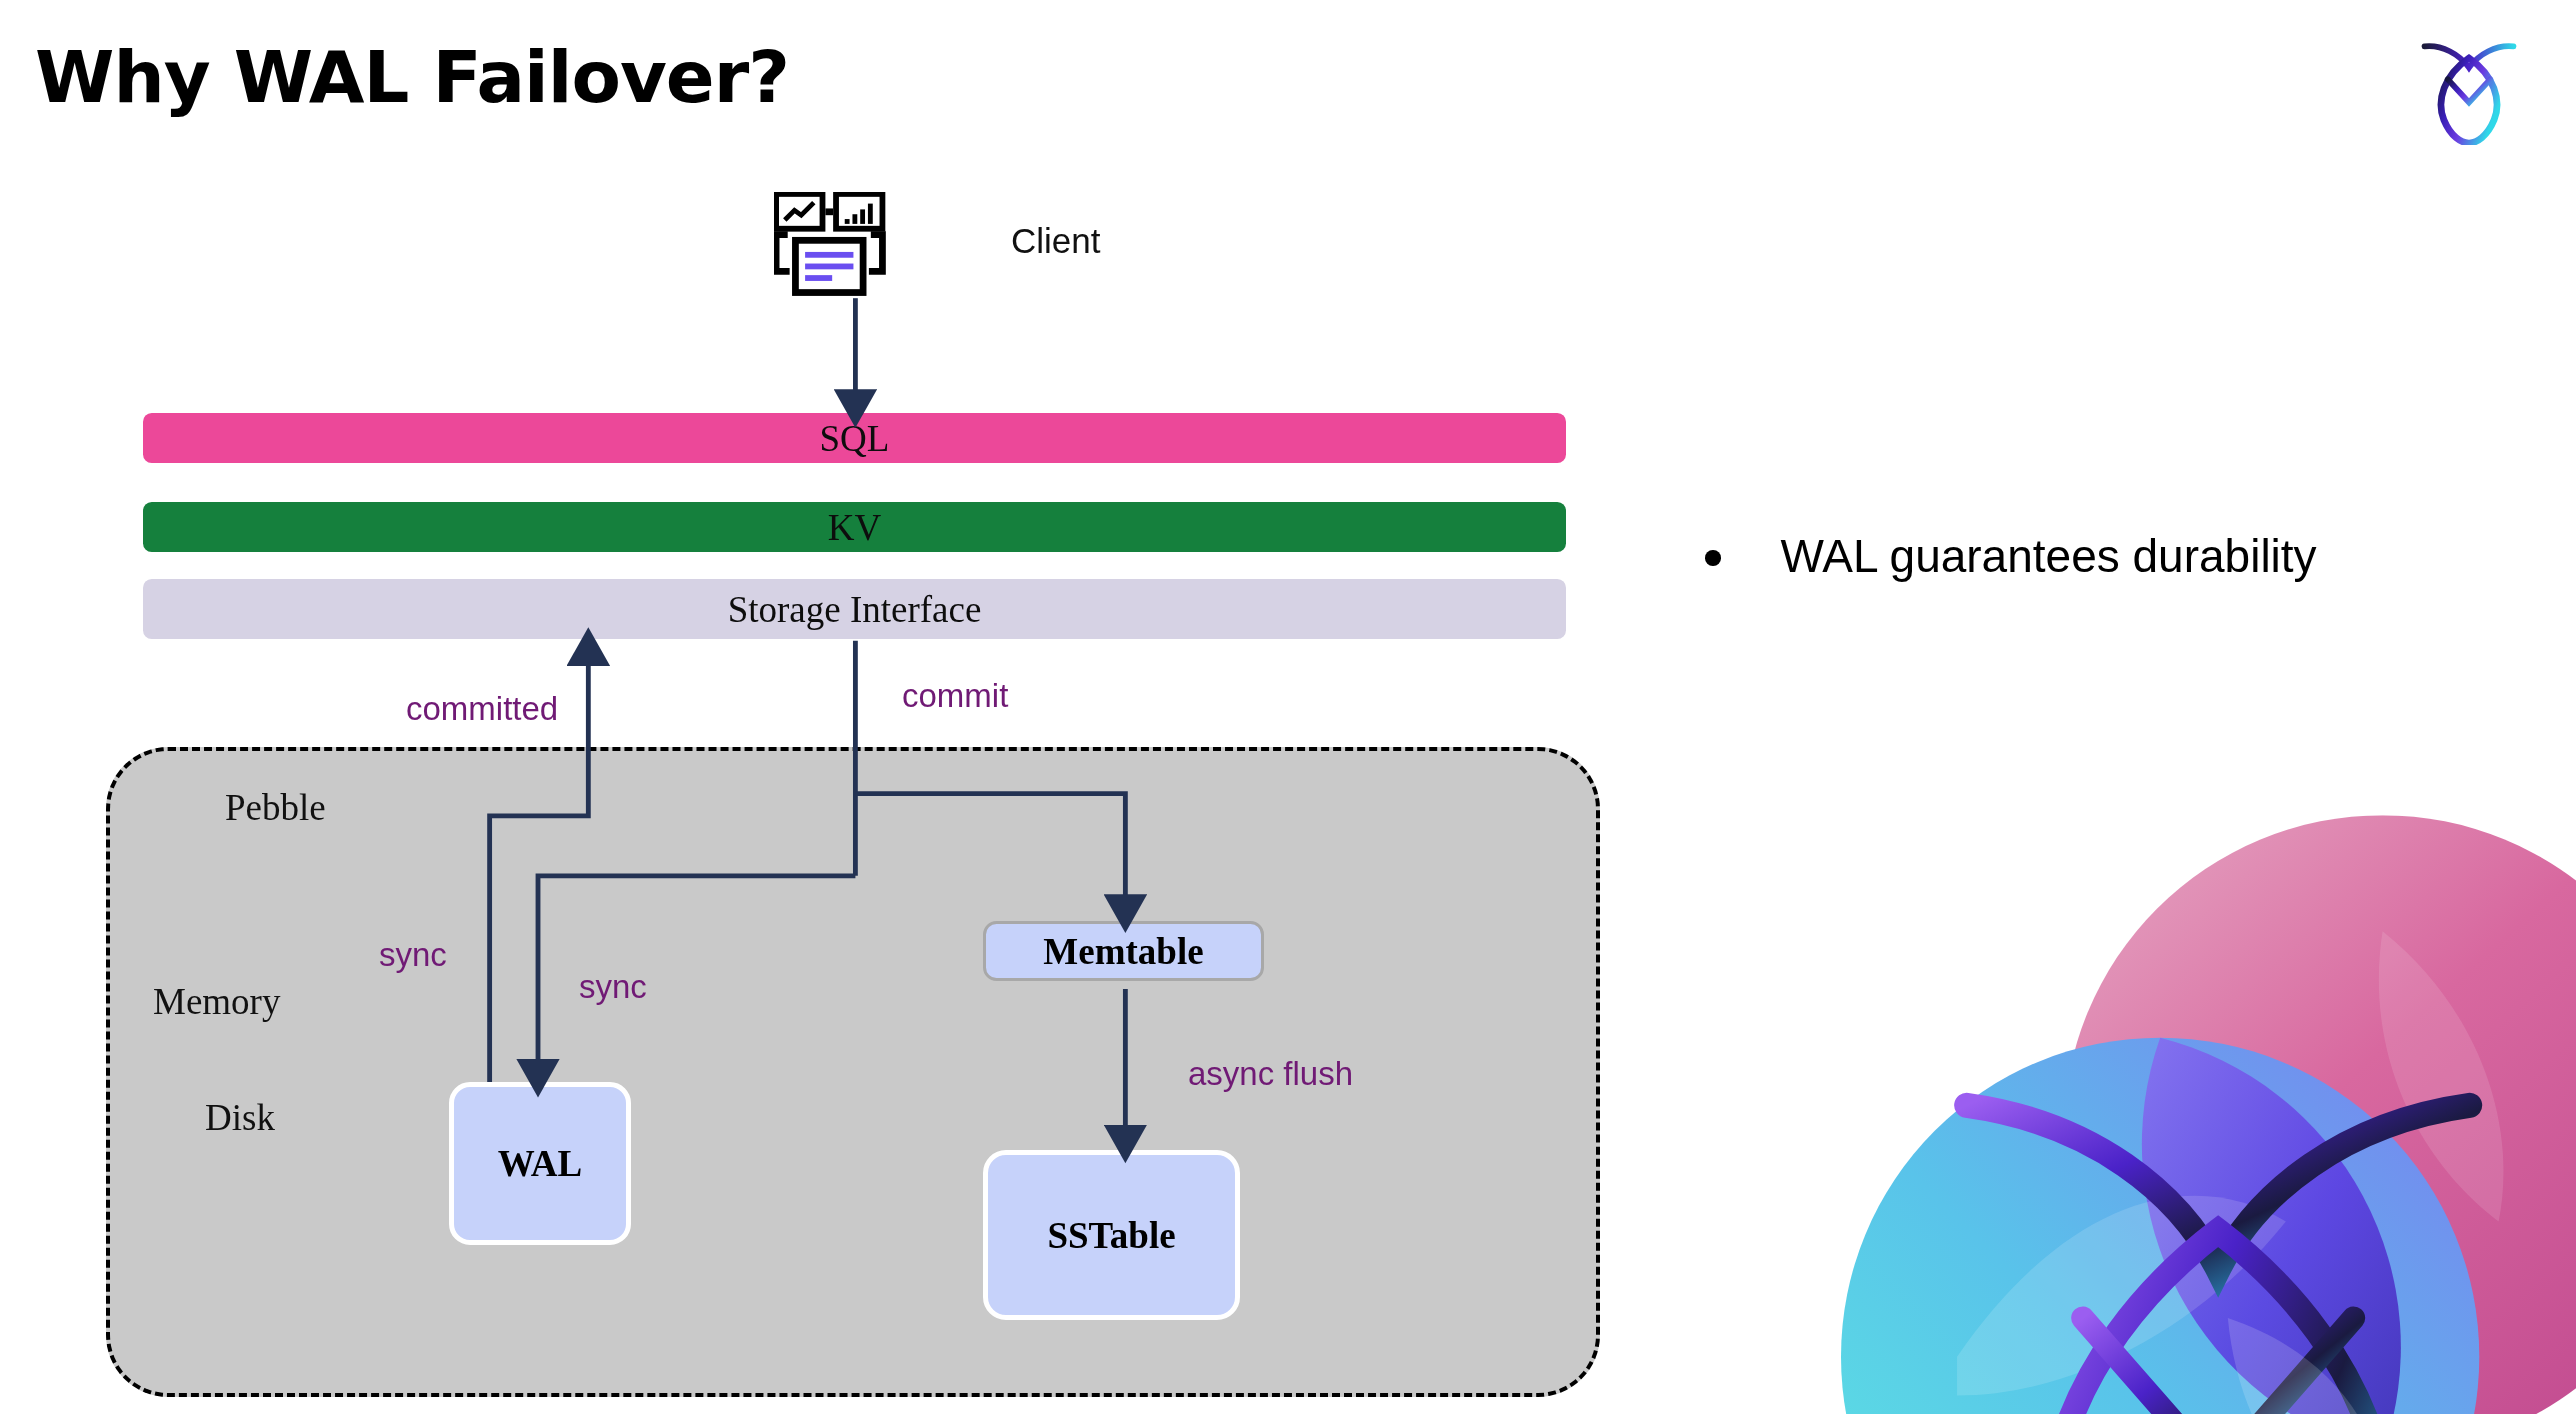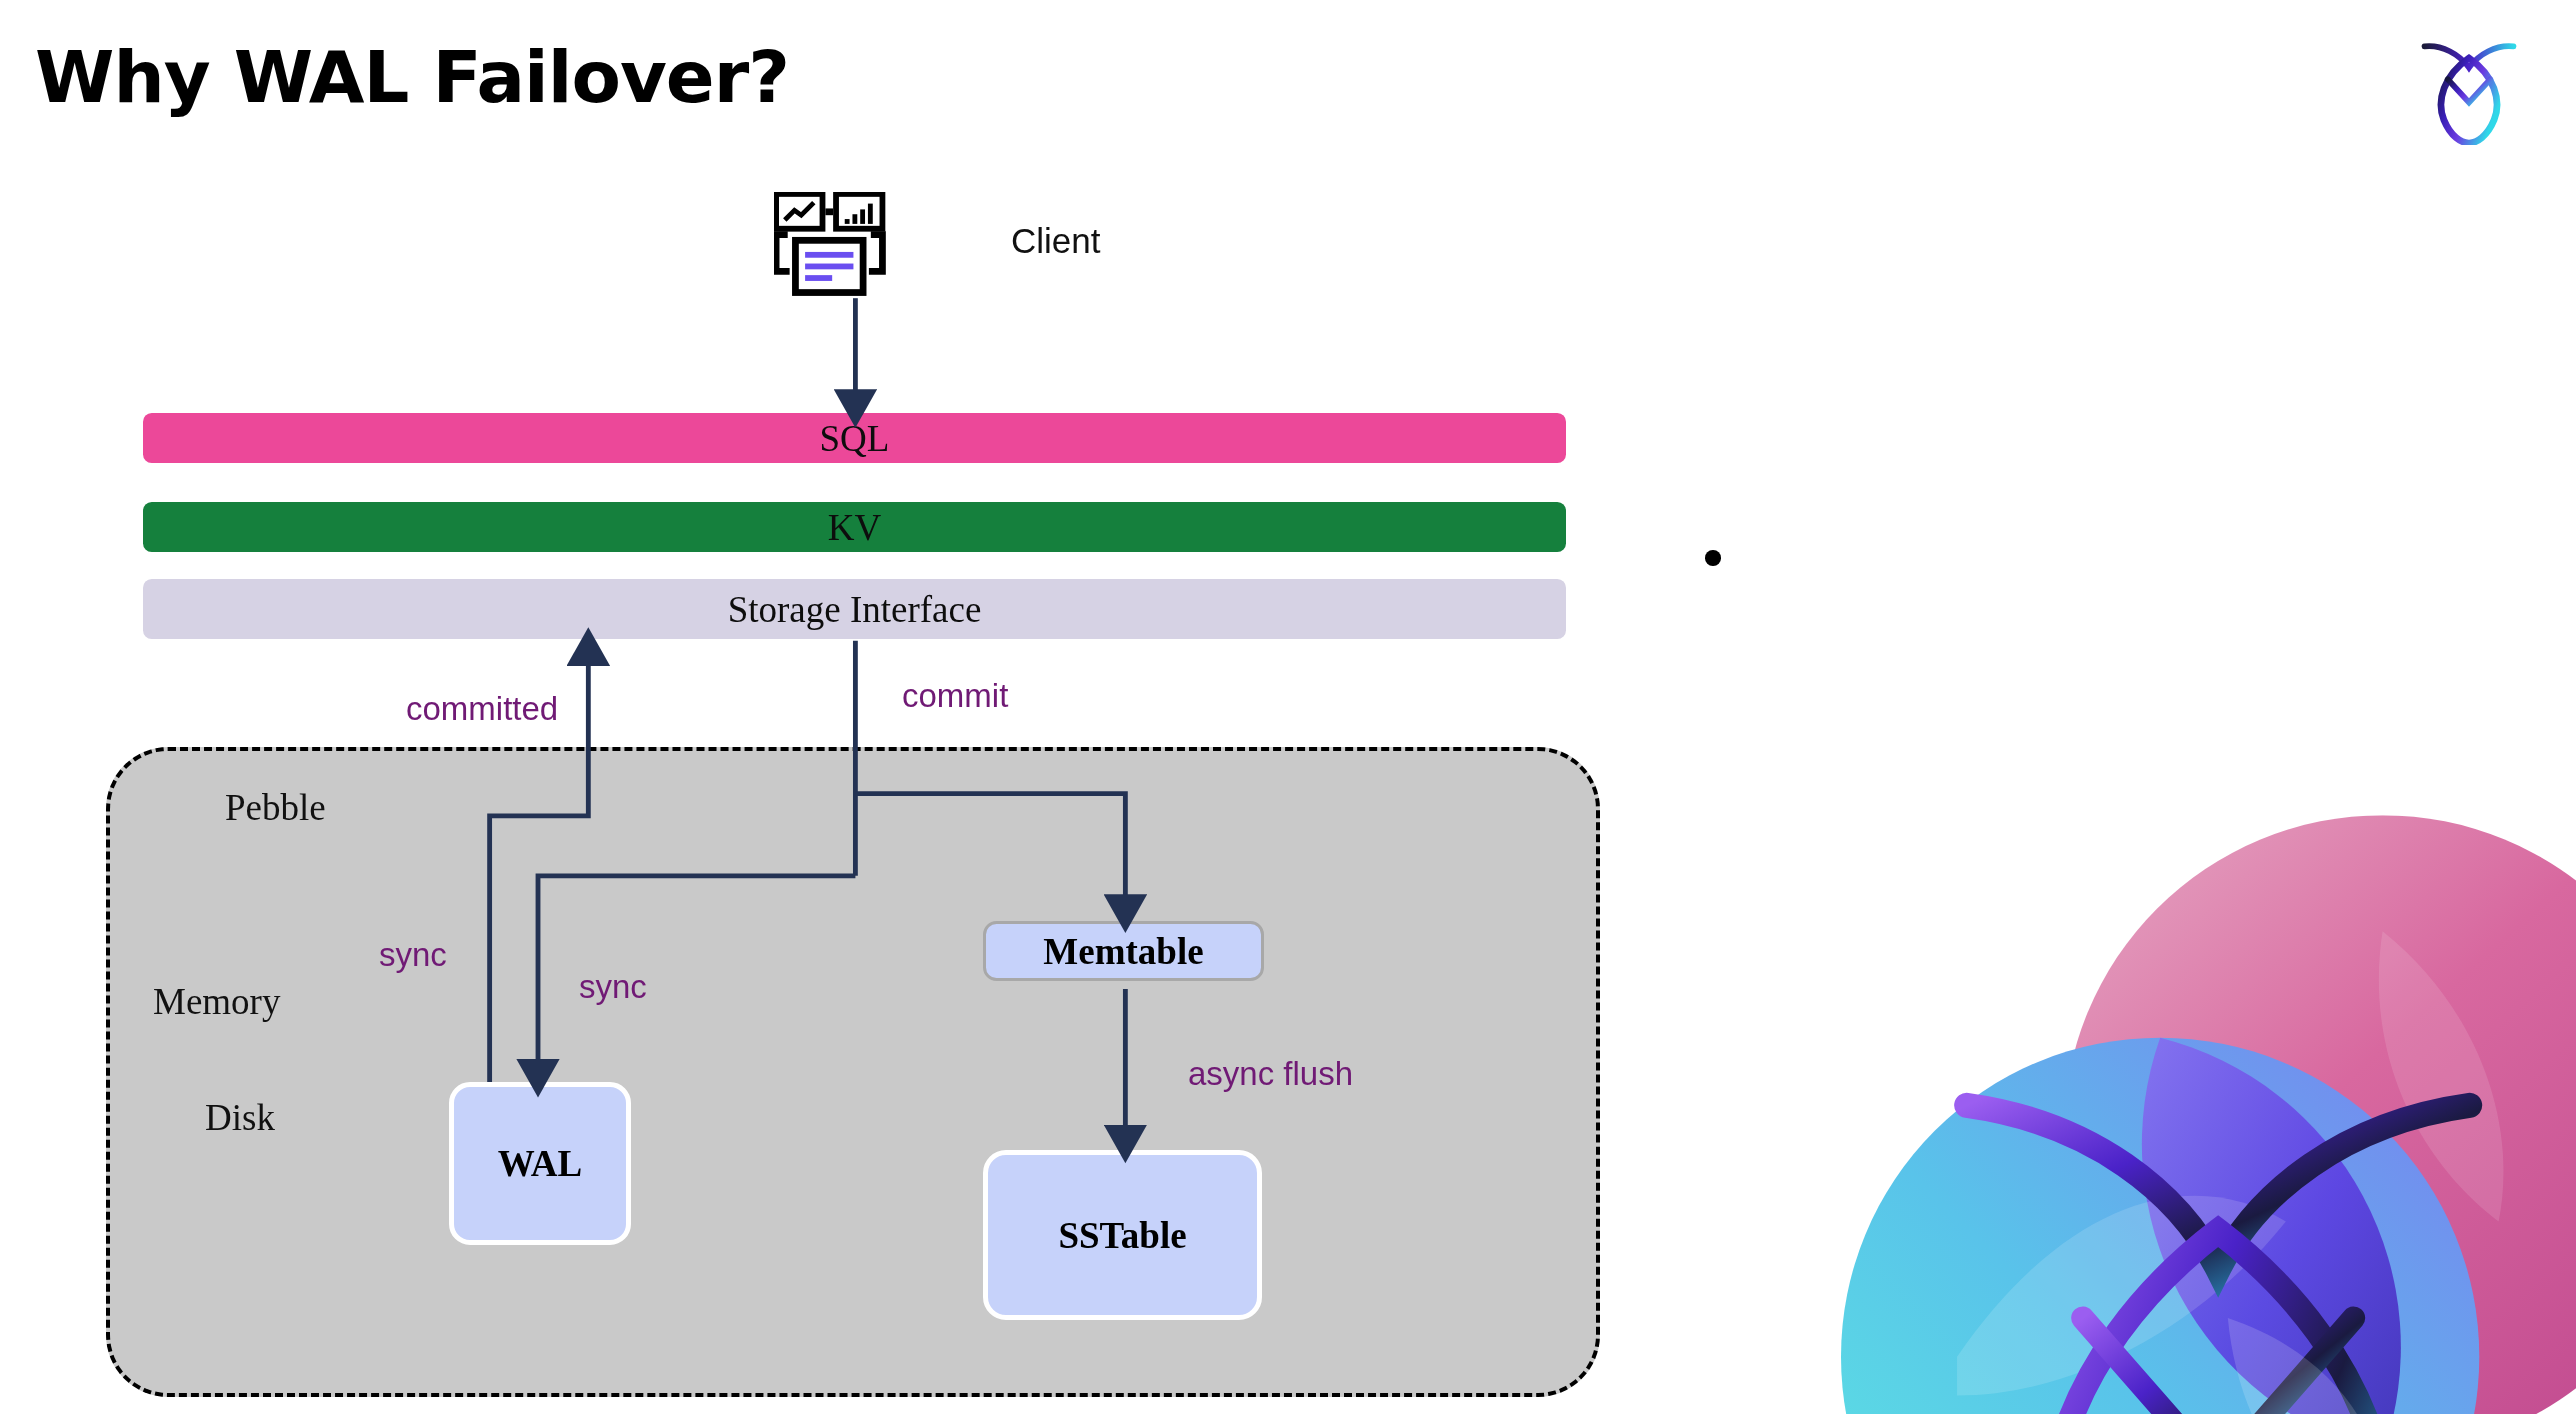--- a/index.html
+++ b/index.html
@@ -123,21 +123,21 @@
   }
   #box-wal {
     left: 449px; top: 1082px; width: 182px; height: 163px;
     border: 5.8px solid #ffffff; border-radius: 21px;
   }
   #box-memtable {
     left: 983px; top: 921px; width: 281px; height: 60px;
     border: 3.9px solid #a8a8a8; border-radius: 13.5px;
   }
   #box-sstable {
-    left: 983px; top: 1150px; width: 279px; height: 170px;
+    left: 983px; top: 1150px; width: 257px; height: 170px;
     border: 5.8px solid #ffffff; border-radius: 23px;
   }
 
   
   #flow-arrows {
     position: absolute;
     left: 0; top: 0;
     width: 1645px;
     height: 1415px;
     pointer-events: none;
@@ -300,20 +300,21 @@
 
 <div class="edge-label" id="label-committed">committed</div>
 <div class="edge-label" id="label-commit">commit</div>
 <div class="edge-label" id="label-sync-left">sync</div>
 <div class="edge-label" id="label-sync-right">sync</div>
 <div class="edge-label" id="label-asyncflush">async flush</div>
 
 <div id="bullet-list">
   <div class="bullet-item">
     <span class="bullet-dot"></span>
+    <span class="bullet-text">WAL guarantees durability</span>
   </div>
 </div>
 
 <div id="corner-graphic">
   <svg width="735" height="600" viewBox="0 0 760 620" aria-hidden="true">
     <defs>
       <linearGradient id="gPink" x1="0" y1="0" x2="0.9" y2="1">
         <stop offset="0%" stop-color="#e6a9c4"></stop>
         <stop offset="45%" stop-color="#d8689f"></stop>
         <stop offset="100%" stop-color="#c0498f"></stop>

